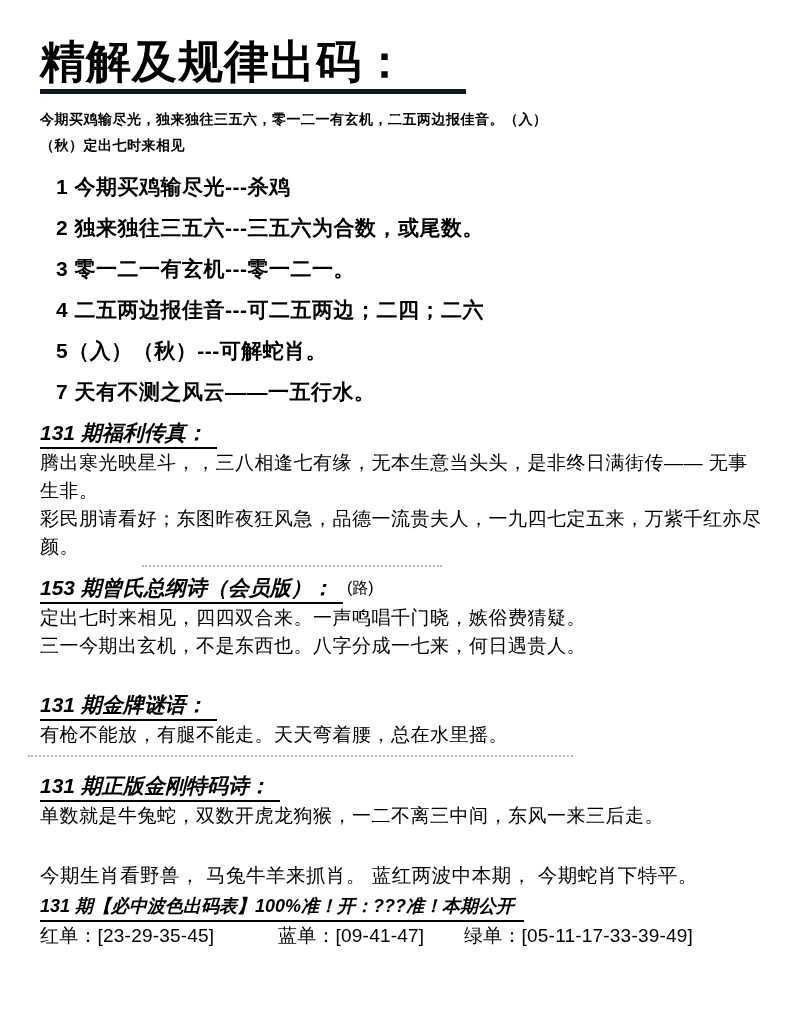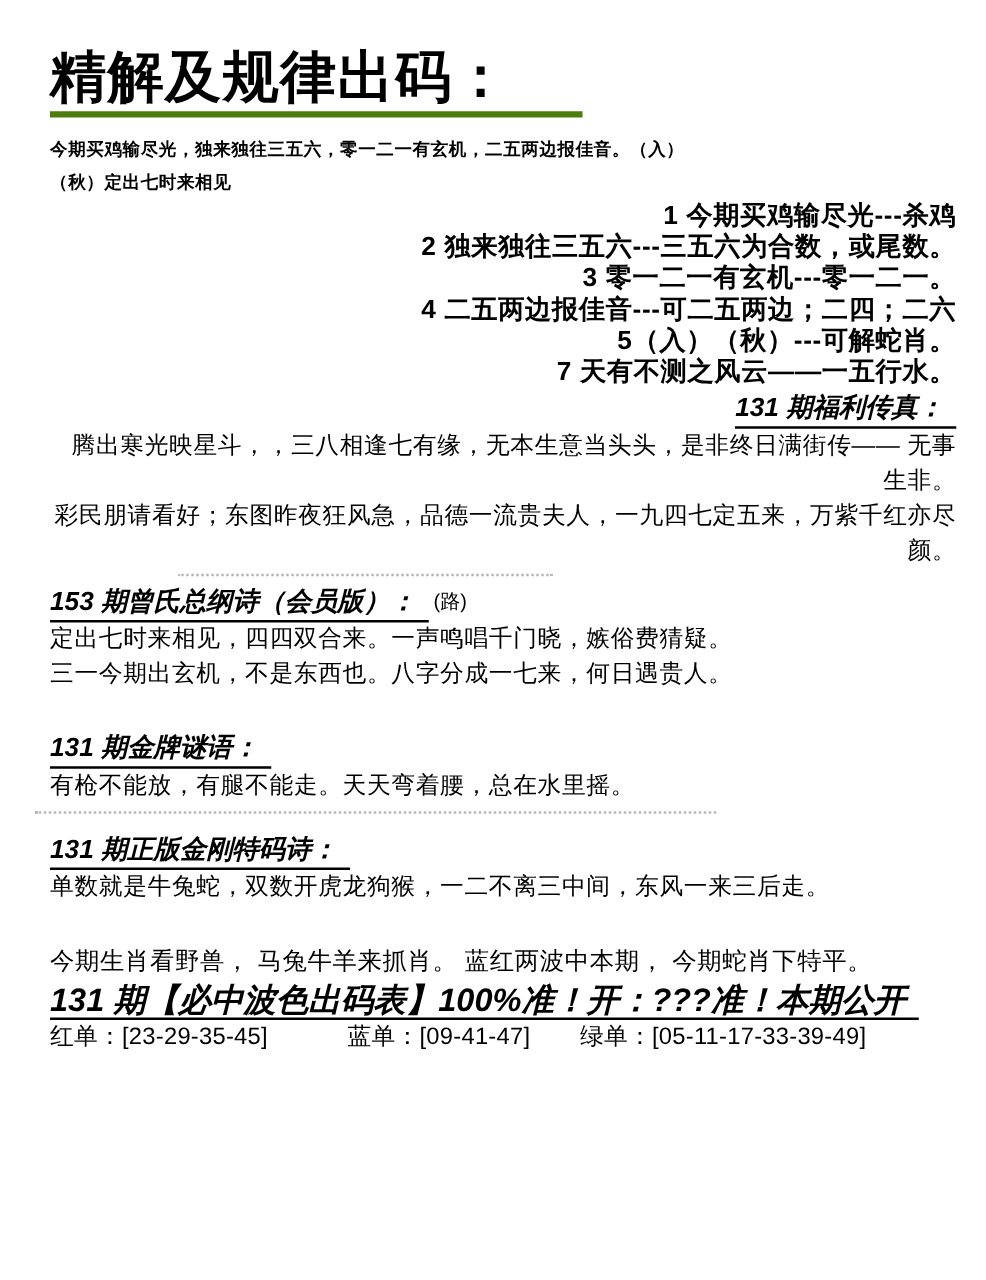--- a/index.html
+++ b/index.html
@@ -4,46 +4,46 @@
 <style>
   html,body{margin:0;padding:0;background:#ffffff;}
   body{
     width:789px;height:1024px;overflow:hidden;color:#000;
     font-family:"Liberation Sans","DejaVu Sans",sans-serif;
     -webkit-font-smoothing:antialiased;
   }
   .page{padding:38px 24px 0 40px;}
 
   .doc-title{margin:0 0 12px 0;font-size:45px;font-weight:bold;letter-spacing:1px;line-height:1.05;}
-  .doc-title .u{display:inline-block;border-bottom:5px solid #4d7c0f;padding:0 58px 4px 0;}
+  .doc-title .u{display:inline-block;border-bottom:5px solid #0f172a;padding:0 58px 4px 0;}
 
   .intro{margin:0;font-size:14px;font-weight:bold;line-height:26px;letter-spacing:.5px;}
 
   .rules{margin-top:2px;}
-  .rules p{margin:0;font-size:21px;font-weight:bold;line-height:25px;letter-spacing:.5px;text-align:right;}
+  .rules p{margin:16px;font-size:21px;font-weight:bold;line-height:25px;letter-spacing:.5px;}
 
   .sec{margin:0;}
   .sec-head{margin:0;font-size:21px;font-weight:bold;font-style:italic;line-height:26px;}
   .sec-head .u2{display:inline-block;border-bottom:2px solid #000;padding:0 10px 1px 0;}
   .sec-head .suffix{font-size:16px;font-style:normal;font-weight:normal;margin-left:4px;vertical-align:2px;}
   .sec .body{margin:0;font-size:19px;font-weight:normal;line-height:28px;letter-spacing:.5px;}
 
-  .sec-fuli{margin-top:4px;text-align:right;}
+  .sec-fuli{margin-top:4px;}
   .sep{border:0;border-top:2px dotted #b9b9b9;height:0;}
   .sep-1{width:300px;margin:4px 0 0 102px;}
   .sep-2{width:545px;margin:6px 0 0 -12px;}
   .sec-zengshi{margin-top:8px;}
   .sec-jinpai{margin-top:32px;}
   .sec-jizhun{margin-top:30px;}
   .sec-jizhun .body{font-size:18px;font-weight:600;line-height:25px;letter-spacing:.2px;}
   .sec-zhengban{margin-top:16px;}
   .sec-baju{margin-top:32px;}
   .sec-baju .body{font-size:19.5px;line-height:27px;}
   .sec-bose{margin-top:4px;}
-  .sec-bose .sec-head{font-size:26px;}
+  .sec-bose .sec-head{font-size:18px;}
   .bose-row{font-size:19px;line-height:28px;letter-spacing:.2px;white-space:nowrap;}
   .c{display:inline-block;vertical-align:top;}
   .r1c1{width:238px;} .r1c2{width:186px;}
 </style>
 </head>
 <body>
 
 <div class="page">
 
   <h1 class="doc-title">

